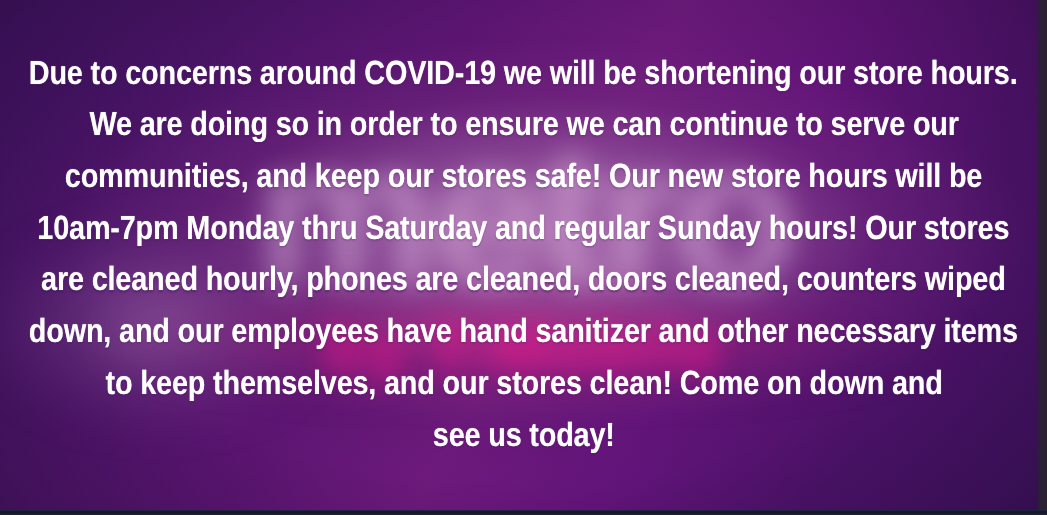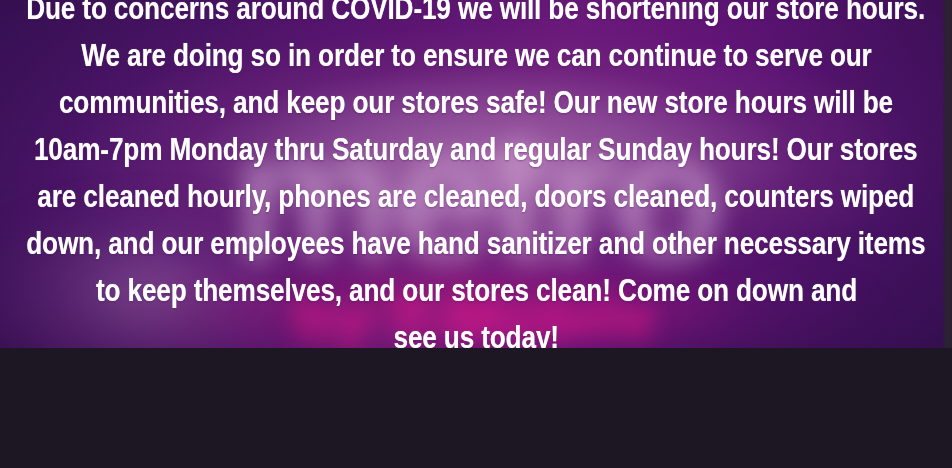--- a/index.html
+++ b/index.html
@@ -5,21 +5,21 @@
 <style>
   html, body {
     margin: 0;
     padding: 0;
     background: #1d1724;
   }
 
   #banner {
     position: relative;
     width: 952px;
-    height: 348px;
+    height: 464px;
     overflow: hidden;
     font-family: "Liberation Sans", "DejaVu Sans", sans-serif;
     background: #0369a1;
   }
 
   
   .bg-base {
     position: absolute;
     inset: 0;
     background:

